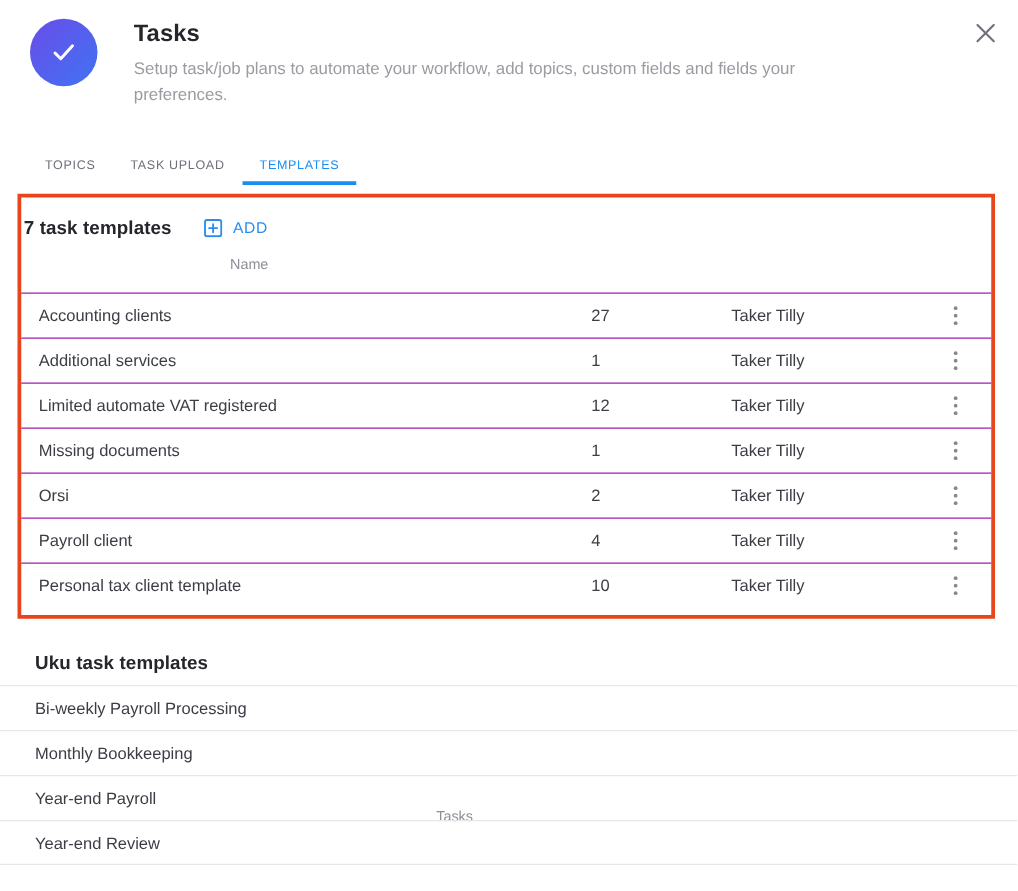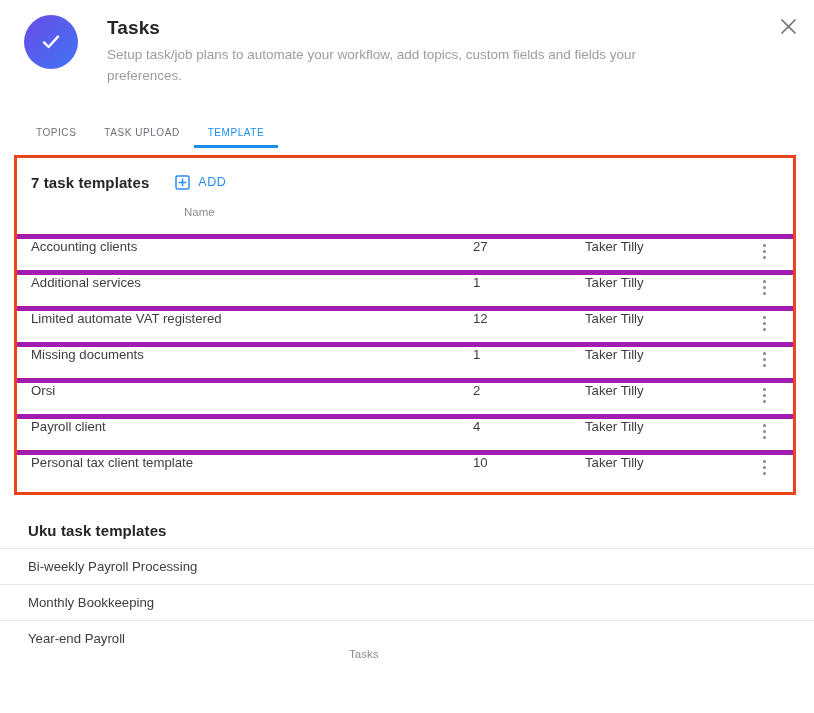--- a/index.html
+++ b/index.html
@@ -114,21 +114,21 @@
     width: 782px;
     height: 340px;
     border: 3px solid #e8451c;
     background: #ffffff;
   }
 
   .panel-toolbar {
     display: flex;
     align-items: center;
     height: 48px;
-    padding: 0 14px 0 14px;
+    padding: 0 14px 0 2px;
     position: relative;
   }
   .toolbar-title {
     font-size: 15px;
     font-weight: bold;
     color: #25262b;
     letter-spacing: 0.1px;
   }
   .tb-action {
     display: flex;
@@ -159,24 +159,24 @@
     display: flex;
     align-items: center;
     height: 28px;
     padding: 0 14px;
     font-size: 11.5px;
     color: #8d8e96;
     flex-direction: column;
   }
   .t-row {
     display: flex;
-    align-items: flex-start;
+    align-items: center;
     height: 36px;
     padding: 0 14px;
-    border-top: 5px solid #a21caf;
+    border-top: 1px solid #a21caf;
     font-size: 13.2px;
     color: #3c3d45;
     cursor: pointer;
   }
   .t-row:first-of-type { border-top: 1px solid #ececee; }
   .c-name  { width: 442px; flex: 0 0 442px; overflow: hidden; white-space: nowrap; }
   .c-tasks { width: 112px; flex: 0 0 112px; }
   .c-author{ flex: 1 1 auto; }
   .c-menu  { width: 30px; flex: 0 0 30px; display: flex; justify-content: center; }
 
@@ -247,21 +247,21 @@
     <div class="close-btn">
       <svg width="17" height="17" viewBox="0 0 17 17" aria-hidden="true">
         <path d="M2 2 L15 15 M15 2 L2 15" stroke="#70717a" stroke-width="1.7" stroke-linecap="round"></path>
       </svg>
     </div>
   </div>
 
   <div class="tabs">
     <div class="tab">TOPICS</div>
     <div class="tab">TASK UPLOAD</div>
-    <div class="tab active">TEMPLATE</div>
+    <div class="tab active">TEMPLATES</div>
   </div>
 
   <div class="panel">
 
     <div class="panel-toolbar">
       <div class="toolbar-title">7 task templates</div>
 
       <div class="tb-action add-action">
         <span class="ico">
           <svg width="15" height="15" viewBox="0 0 15 15" aria-hidden="true">
@@ -373,15 +373,16 @@
         </div>
       </div>
     </div>
   </div>
 
   <div class="uku">
     <div class="uku-title">Uku task templates</div>
     <div class="uku-row">Bi-weekly Payroll Processing</div>
     <div class="uku-row">Monthly Bookkeeping</div>
     <div class="uku-row">Year-end Payroll</div>
+    <div class="uku-row last">Year-end Review</div>
   </div>
 
 </div>
 
 </body></html>

